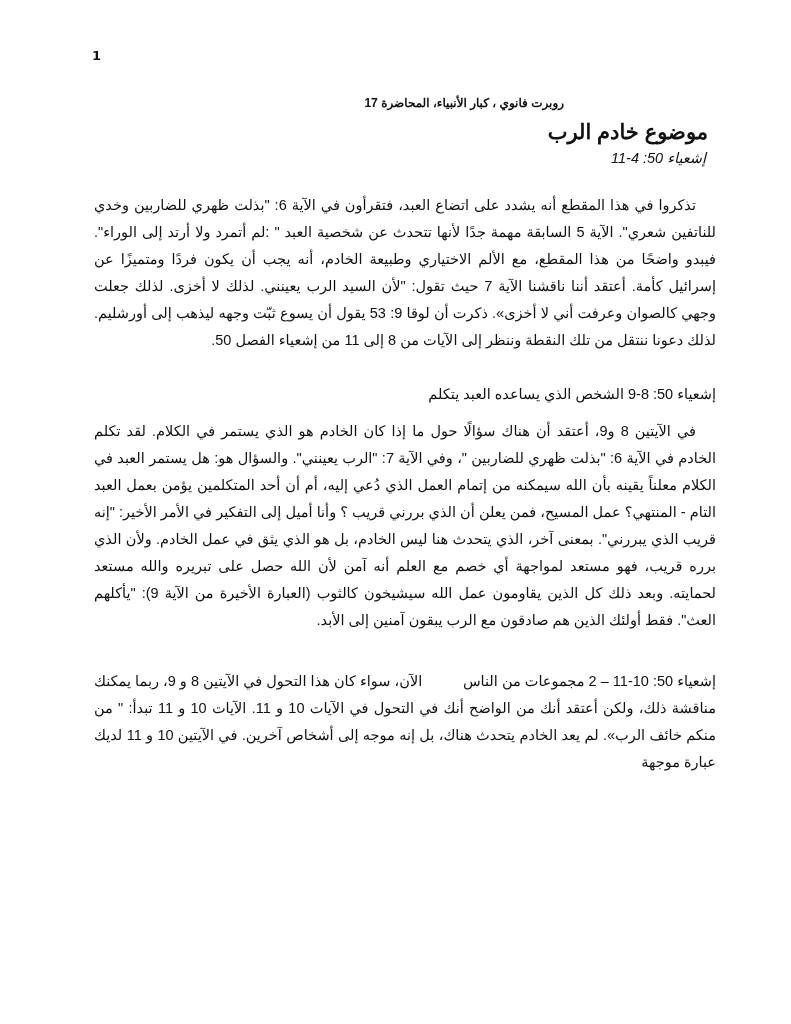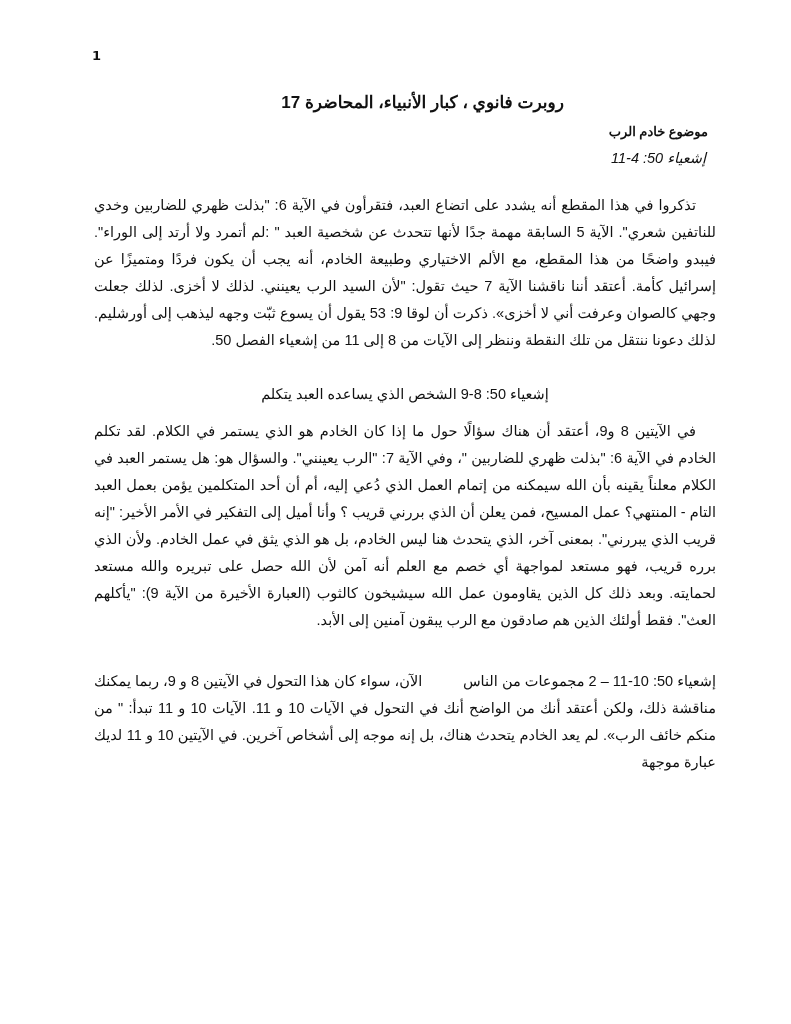--- a/index.html
+++ b/index.html
@@ -1,28 +1,28 @@
 <!DOCTYPE html>
 <html><head>
 <meta charset="utf-8">
 <style>
   html, body { margin: 0; padding: 0; background: #ffffff; }
   body { width: 791px; height: 1024px; position: relative; overflow: hidden; color: #111; }
   .page-number { position: absolute; left: 92px; top: 48px; font-family: "DejaVu Sans", sans-serif; font-weight: bold; font-size: 13px; }
   .content { position: absolute; left: 94px; top: 88px; width: 622px; direction: rtl; text-align: right; font-family: "Liberation Sans", sans-serif; font-size: 14.5px; }
-  .title { font-weight: bold; font-size: 17px; margin: 0 0 0 0; padding-right: 152px; line-height: 30px; }
-  .subtitle { font-weight: bold; font-size: 13px; padding-right: 8px; line-height: 27px; text-align: right; }
+  .title { font-weight: bold; font-size: 12px; margin: 0 0 0 0; padding-right: 152px; line-height: 30px; }
+  .subtitle { font-weight: bold; font-size: 21px; padding-right: 8px; line-height: 27px; text-align: right; }
   .ref { line-height: 27px; padding-right: 10px; font-style: italic; }
   .ref2 { line-height: 28px; }
   .para { line-height: 27px; text-align: justify; text-align-last: right; margin: 0; }
   .para .indent { display: inline-block; width: 20px; }
   .gap { height: 10px; }
   .gap-lg { height: 26px; }
   .gap-xl { height: 34px; }
-  .section-heading { line-height: 28px; text-align: center; }
+  .section-heading { line-height: 28px; }
 </style>
 </head>
 <body>
 
 <div class="page-number">1</div>
 
 <div class="content">
   <div class="title">روبرت فانوي ، كبار الأنبياء، المحاضرة 17</div>
   <div class="subtitle">موضوع خادم الرب</div>
   <div class="ref">إشعياء 50: 4-11</div>

